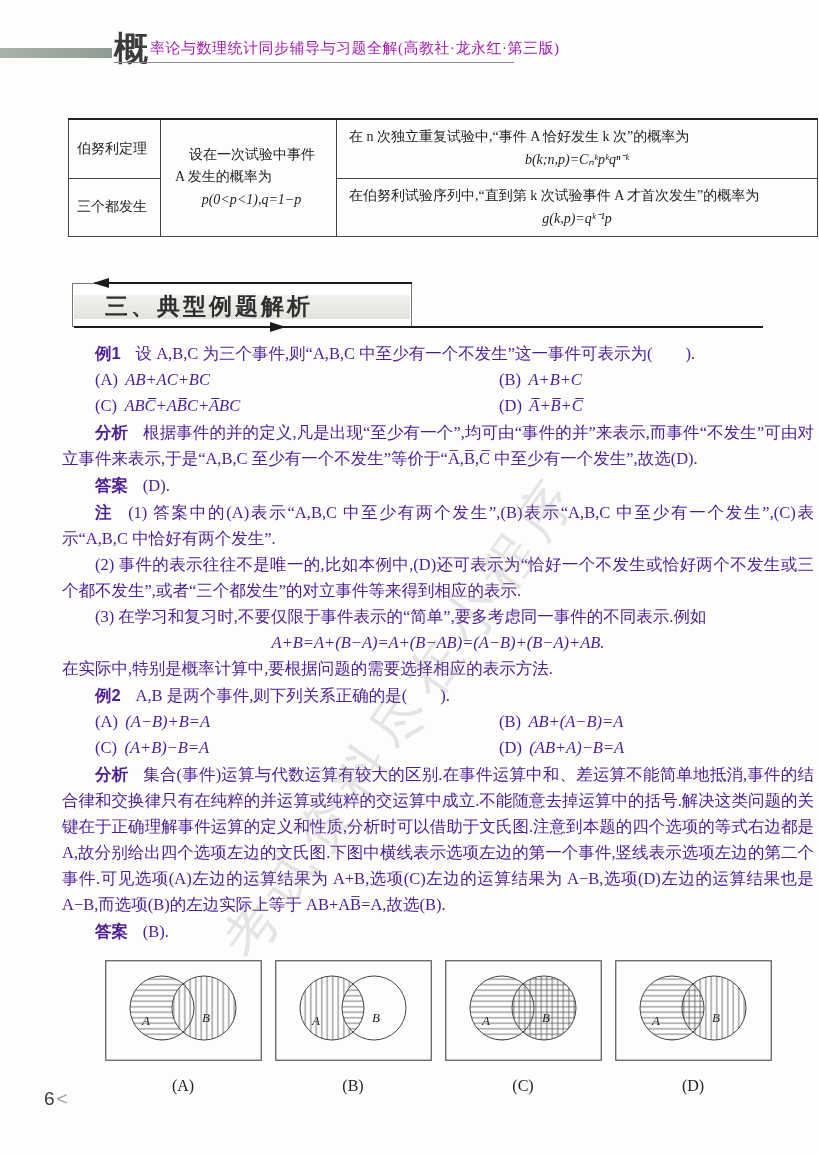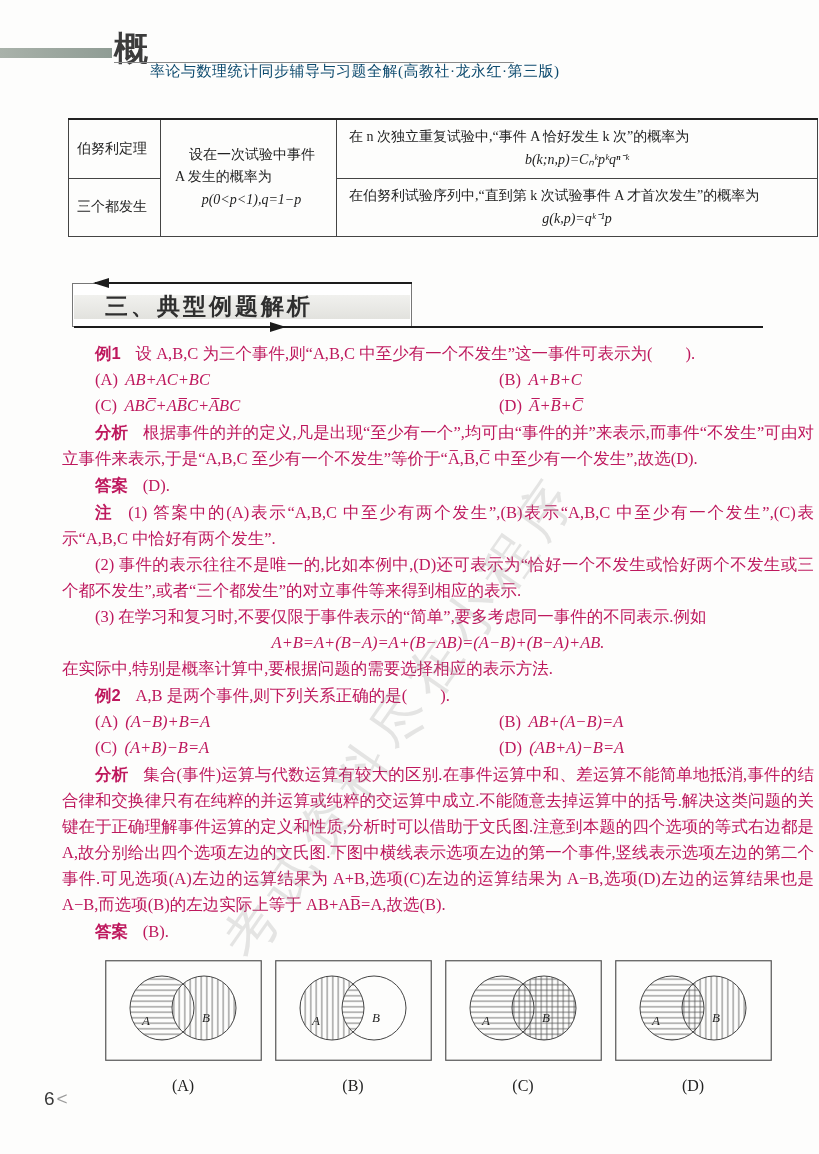--- a/index.html
+++ b/index.html
@@ -8,22 +8,22 @@
     position:relative; width:819px; height:1154px; margin:0 auto;
     background:#fdfdfc; overflow:hidden; color:#262626;
     font-family:"Liberation Serif", serif;
   }
   
   .hdr { position:absolute; top:30px; left:0; width:100%; height:40px; }
   .hdr-bar { position:absolute; left:0; top:18px; width:112px; height:10px;
     background:linear-gradient(90deg,#a9b2aa,#8f9c94); }
   .hdr-big { position:absolute; left:114px; top:-4px; font-size:34px; color:#3c3c3c;
     font-weight:bold; font-family:"Liberation Serif",serif; }
-  .hdr-rest { position:absolute; left:150px; top:9px; font-size:15px; color:#0c4a6e;
-    letter-spacing:.5px;margin-top:23px; }
+  .hdr-rest { position:absolute; left:150px; top:9px; font-size:15px; color:#a21caf;
+    letter-spacing:.5px; }
   .hdr-rule { position:absolute; left:114px; top:32px; width:400px; height:1px; background:#8a8a8a; }
   
   .tbl-caption { position:absolute; top:88px; left:0; width:100%; text-align:center;
     font-weight:bold; font-size:16px; color:#222;
     font-family:"Liberation Sans",sans-serif; letter-spacing:1px; }
   table.btable { position:absolute; top:118px; left:68px; width:750px; height:119px;
     border-collapse:collapse; font-size:14px; color:#222; }
   table.btable td { border:1px solid #444; padding:4px 8px; }
   table.btable tr:first-child td { border-top:2.5px solid #222; }
   td.lblcell { width:92px; padding-left:10px; }
@@ -41,21 +41,21 @@
   .sec-title { position:absolute; left:43px; top:10px; font-size:23px; font-weight:bold;
     color:#2f2f2f; letter-spacing:3px;text-align:center; }
   .arrow-top { position:absolute; left:33px; top:1px; width:317px; height:2px; background:#1c1c1c; }
   .arrow-top::before { content:""; position:absolute; left:-2px; top:-4px;
     border-right:16px solid #1c1c1c; border-top:5px solid transparent; border-bottom:5px solid transparent; }
   .arrow-bottom { position:absolute; left:12px; top:45px; width:689px; height:2px; background:#1c1c1c; }
   .arrow-bottom::after { content:""; position:absolute; left:196px; top:-4px;
     border-left:16px solid #1c1c1c; border-top:5px solid transparent; border-bottom:5px solid transparent; }
   
   .body-text { position:absolute; top:340px; left:62px; width:752px;
-    font-size:16.5px; line-height:26px; text-align:justify; color:#be185d; }
+    font-size:16.5px; line-height:26px; text-align:justify; color:#4c1d95; }
   .para { text-indent:2em; }
   .noind { text-indent:0; }
   .lead { font-family:"Liberation Sans",sans-serif; font-weight:bold; margin-right:.9em; }
   .mi { font-style:italic; font-family:"Liberation Serif",serif; }
   .opt-grid { display:grid; grid-template-columns:360px 1fr; padding-left:33px;gap:44px; }
   .opt { white-space:nowrap; }
   .opt .mk { margin-right:.45em; }
   .cfla { text-align:center; text-indent:0; }
   
   .venn-row { position:absolute; top:960px; left:62px; width:752px;

